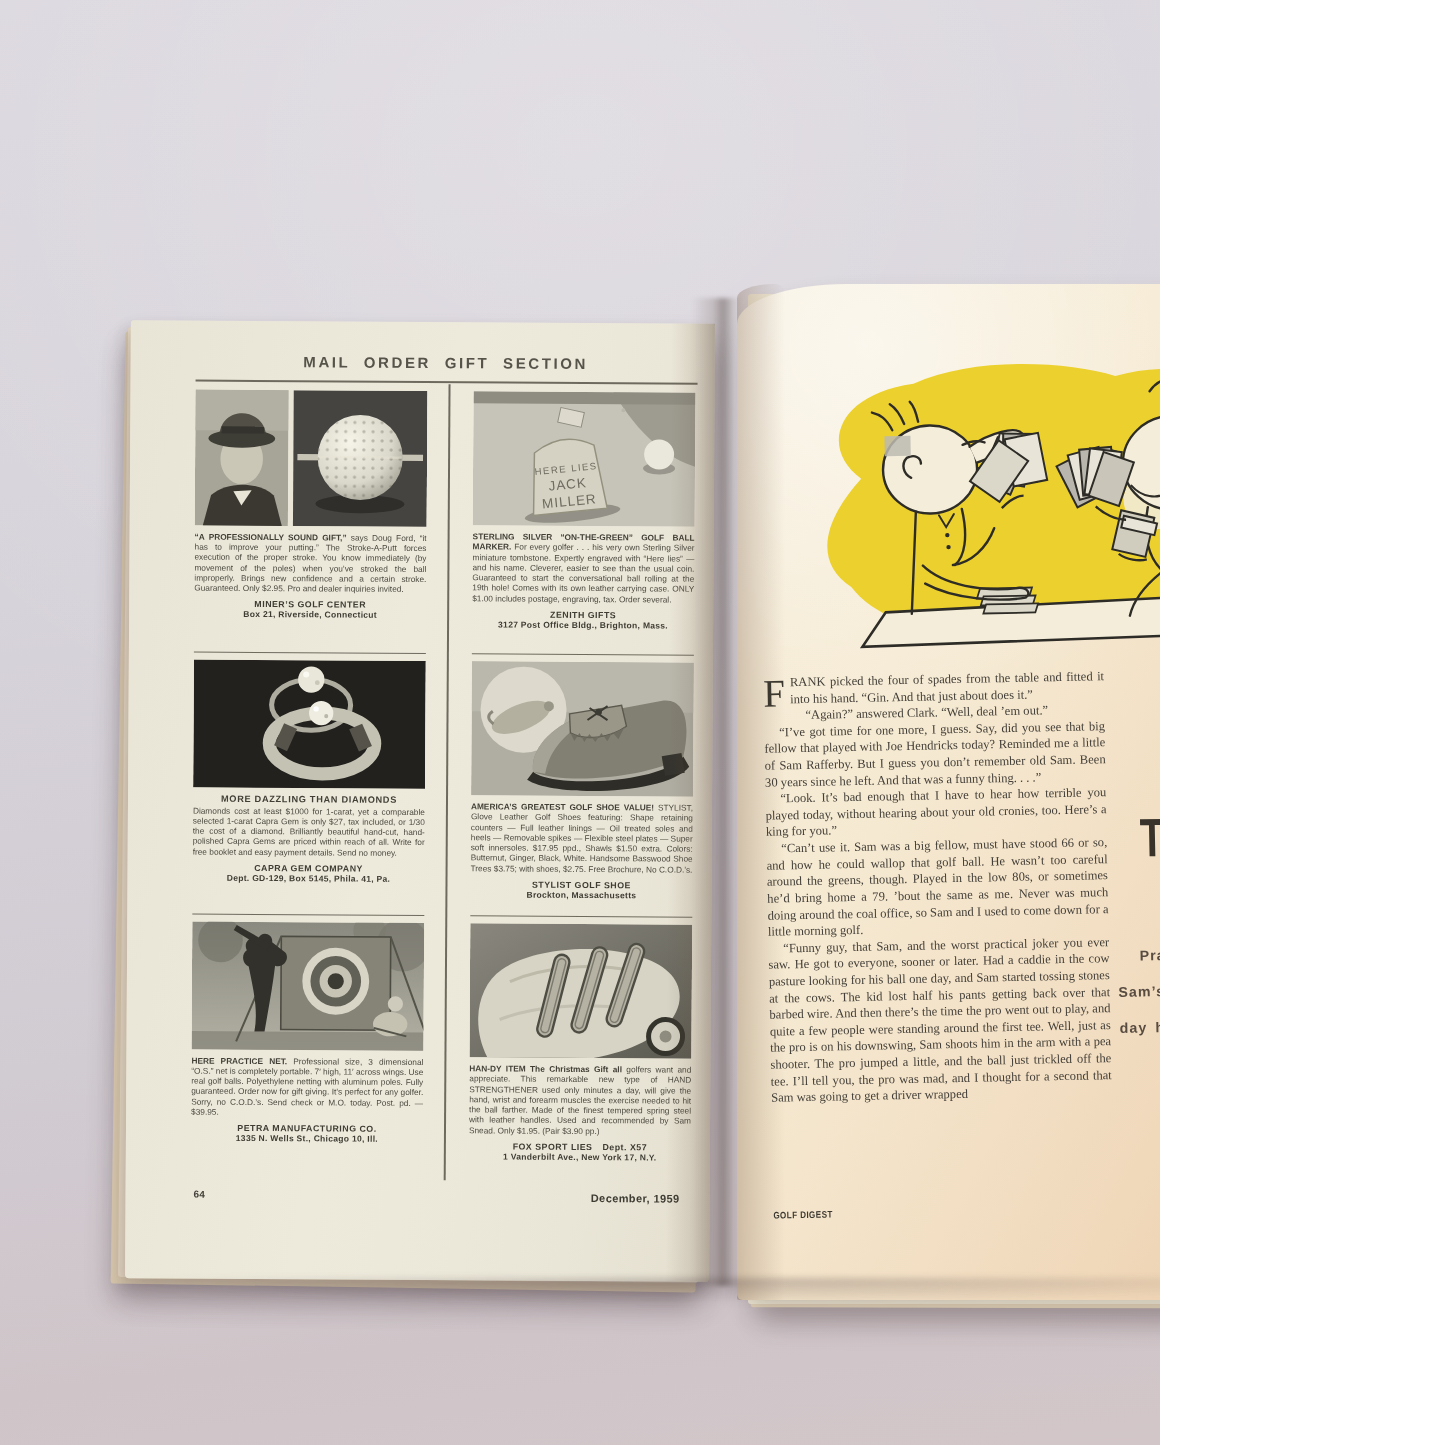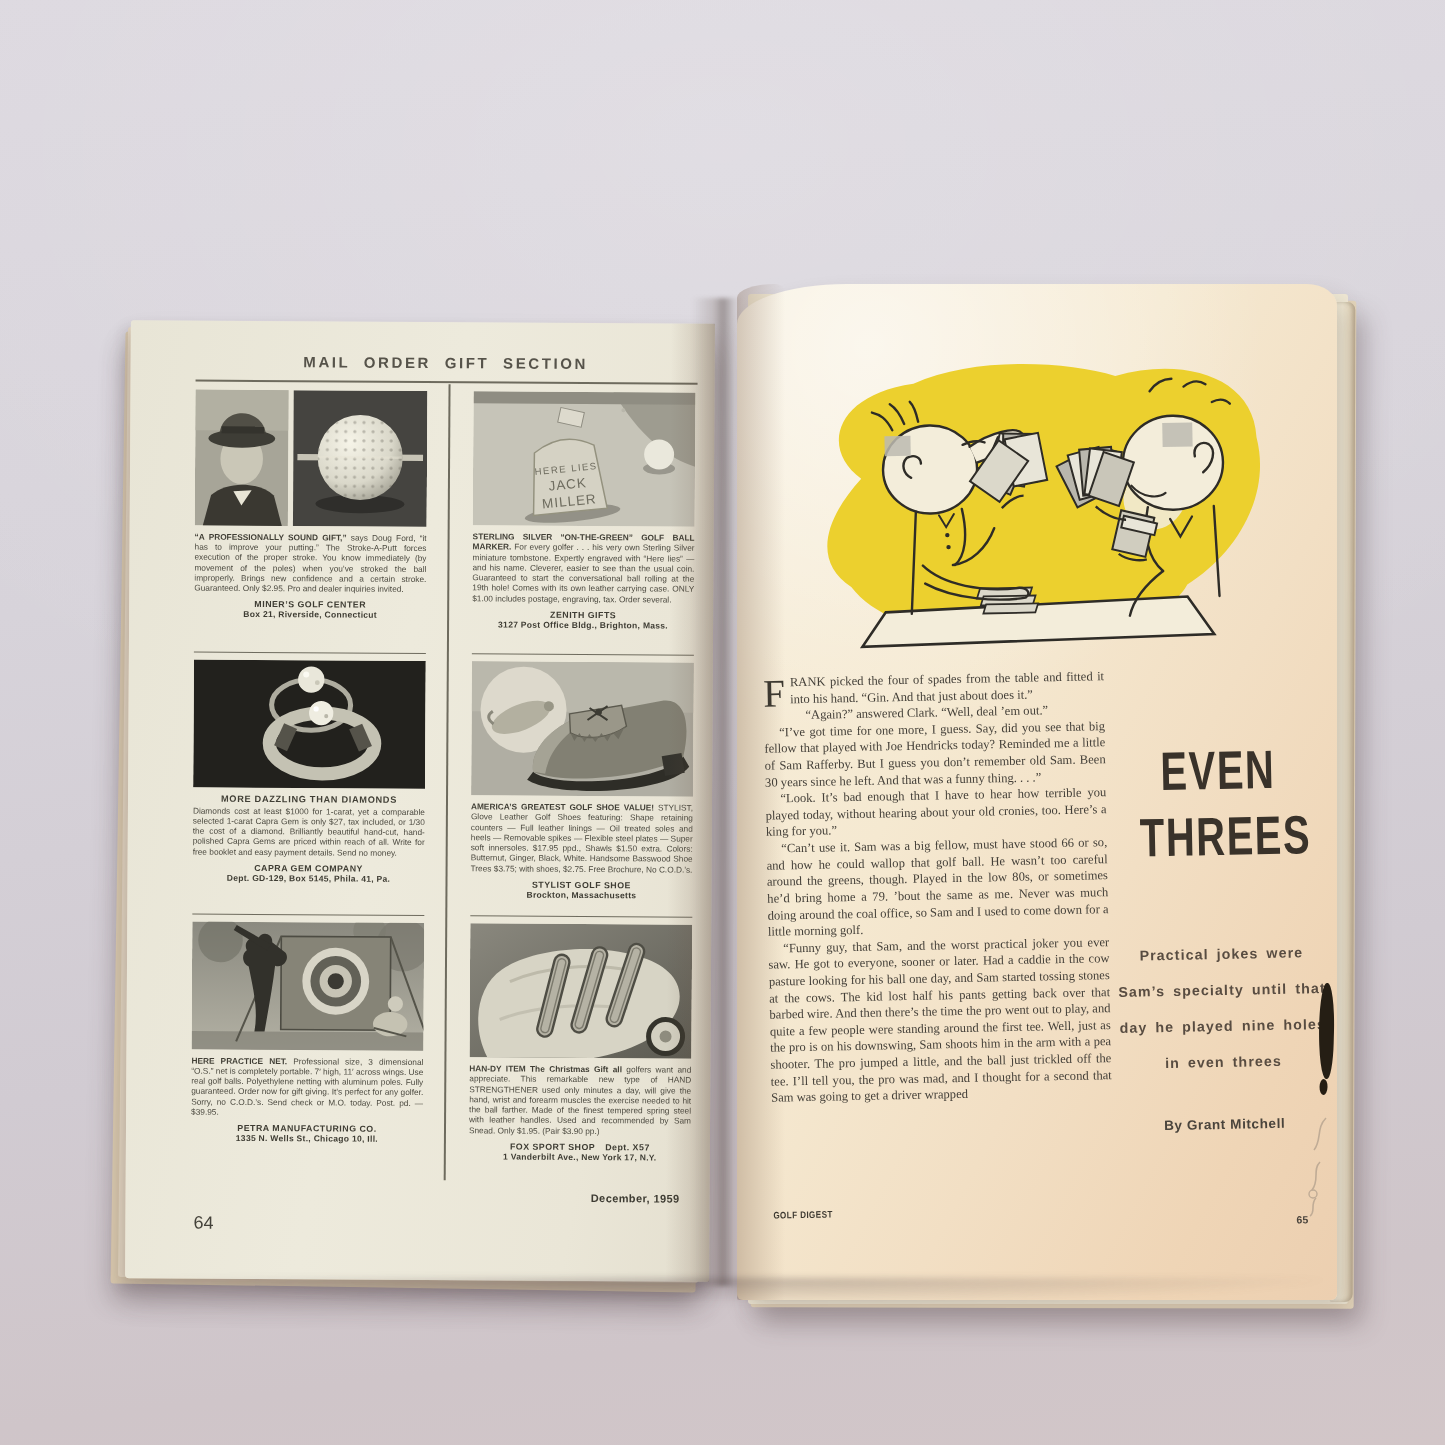--- a/index.html
+++ b/index.html
@@ -1,20 +1,20 @@
 <!DOCTYPE html>
 <html><head>
 <meta charset="utf-8">
 <style>
   * { box-sizing: border-box; margin: 0; padding: 0; }
   html,body { width:1445px; height:1445px; }
   body { font-family:"Liberation Sans", sans-serif; }
 
   .photo {
-    position:relative; width:1445px; height:1445px; overflow:hidden;
+    position:relative; width:1160px; height:1445px; overflow:hidden;
     background:
       radial-gradient(120% 80% at 50% 10%, rgba(255,255,255,.18), rgba(0,0,0,0) 60%),
       linear-gradient(173deg, #dcd8df 0%, #d7d3da 38%, #d1cbd2 68%, #cfc5c9 88%, #d2c6c8 100%);
   }
 
   
   .sheet { position:absolute; border-radius:3px; }
   .sheet.l1 { left:118px; top:336px; width:585px; height:952px; background:#d9c9ae; transform:rotate(.9deg); box-shadow:0 16px 26px rgba(80,62,66,.30); }
   .sheet.l2 { left:123px; top:330px; width:580px; height:950px; background:#e9dcc6; transform:rotate(.6deg); }
   .sheet.r1 { left:752px; top:300px; width:603px; height:1008px; background:#e3d4ba; transform:rotate(.15deg); box-shadow:10px 16px 26px rgba(80,62,66,.28); }
@@ -47,21 +47,21 @@
   .lp-grid::before { content:""; position:absolute; left:253px; top:0; width:1.6px; height:796px; background:#6e6b5e; }
   .ad { position:relative; padding-top:7px; overflow:hidden; }
   .ad.rb { border-bottom:1.6px solid #6e6b5e; }
   .ad-img { width:100%; display:block; margin-bottom:6px; }
   .ad-body { font-size:8.3px; line-height:1.24; text-align:justify; color:#4c4a40; }
   .ad-body b { color:#413f36; }
   .ad-headline { text-align:center; font-weight:700; font-size:9.2px; letter-spacing:.7px; color:#413f36; margin:2px 0 2px; }
   .ad-company { margin-top:6px; text-align:center; font-weight:700; font-size:8.8px; letter-spacing:.5px; color:#3e3c33; }
   .ad-company .dept { margin-left:10px; }
   .ad-address { text-align:center; font-weight:700; font-size:8.5px; letter-spacing:.3px; color:#3e3c33; }
-  .lp-pageno { position:absolute; left:68px; top:868px; font-weight:400; font-size:18px; color:#44423a;margin-top:24px; }
+  .lp-pageno { position:absolute; left:68px; top:868px; font-weight:700; font-size:10px; color:#44423a; }
   .lp-date { position:absolute; right:30px; top:869px; font-weight:700; font-size:11px; letter-spacing:.4px; color:#3e3c33; }
 
   
   .right-page {
     position:absolute; left:737px; top:284px; width:600px; height:1016px;
     background:
       radial-gradient(120% 70% at 22% 6%, rgba(255,255,255,.55), rgba(255,255,255,0) 55%),
       linear-gradient(118deg, #f7efdc 0%, #f5e9d1 38%, #f2dfc4 62%, #efd5b6 84%, #eccfb0 100%);
     border-radius:110px 30px 6px 6px / 40px 22px 6px 6px;
     box-shadow:12px 14px 24px rgba(70,55,55,.20);
@@ -272,21 +272,21 @@
           </g>
           <g stroke="#6e6c60" stroke-width="1.4" fill="none" opacity=".8">
             <rect x="79.5" y="34" width="8" height="76" rx="4" transform="rotate(14 84 72)"></rect>
             <rect x="115.5" y="26" width="8" height="80" rx="4" transform="rotate(16 120 66)"></rect>
             <rect x="151.5" y="22" width="8" height="78" rx="4" transform="rotate(18 156 61)"></rect>
           </g>
           <circle cx="196" cy="112" r="17" fill="#d3d0c1" stroke="#35342c" stroke-width="5"></circle>
           <circle cx="196" cy="112" r="6" fill="#8e8c7e"></circle>
         </svg>
         <p class="ad-body"><b>HAN-DY ITEM The Christmas Gift all</b><span> golfers want and appreciate. This remarkable new type of HAND STRENGTHENER used only minutes a day, will give the hand, wrist and forearm muscles the exercise needed to hit the ball farther. Made of the finest tempered spring steel with leather handles. Used and recommended by Sam Snead. Only $1.95. (Pair $3.90 pp.)</span></p>
-        <div class="ad-company"><span>FOX SPORT SHOP</span><span class="dept">Dept. X57</span></div>
+        <div class="ad-company"><span>FOX SPORT LIES</span><span class="dept">Dept. X57</span></div>
         <div class="ad-address">1 Vanderbilt Ave., New York 17, N.Y.</div>
       </div>
     </div>
 
     <div class="lp-pageno">64</div>
     <div class="lp-date">December, 1959</div>
   </div>
 
   <div class="gutter"></div>
 

